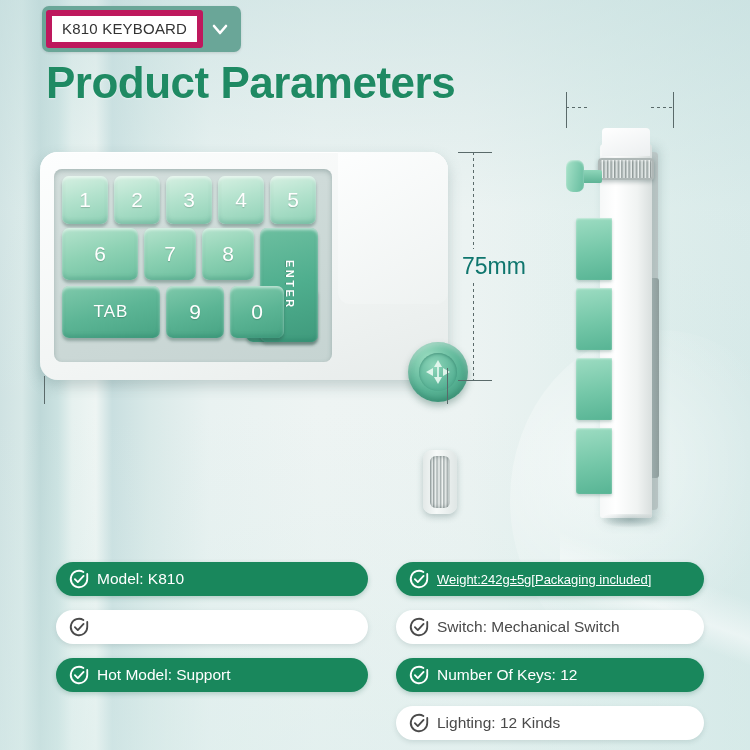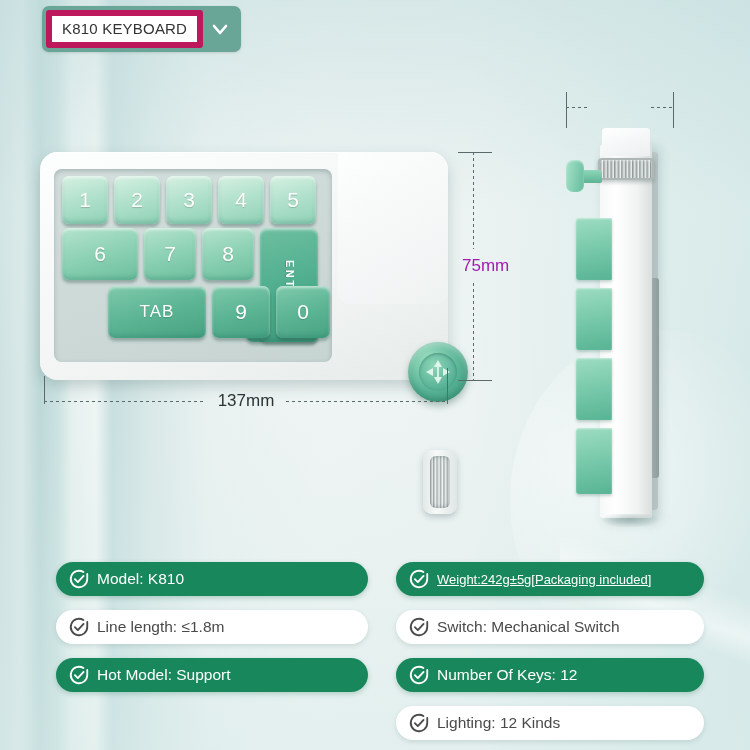--- a/index.html
+++ b/index.html
@@ -51,21 +51,21 @@
   .kb-deck{position:absolute;left:14px;top:17px;width:278px;height:193px;
     background:linear-gradient(160deg,#d4dfdd,#c6d4d2);border-radius:8px;
     box-shadow:inset 0 2px 5px rgba(60,90,90,.3);}
 
   .key{position:absolute;border-radius:7px;display:flex;align-items:center;
     justify-content:center;color:#fff;font-weight:500;
     text-shadow:0 1px 1px rgba(0,0,0,.18);
     box-shadow:0 3px 3px rgba(40,80,70,.35), inset 0 2px 3px rgba(255,255,255,.55), inset 0 -3px 4px rgba(0,90,70,.18);}
   .k-light{background:linear-gradient(165deg,#d6f0e2 0%,#b3e2cd 45%,#8fd1b6 100%);}
   .k-mid{background:linear-gradient(165deg,#b5e3cd 0%,#8ed2b4 48%,#6cbf9f 100%);}
-  .k-dark{background:linear-gradient(165deg,#7fc9ab 0%,#5cb595 50%,#47a383 100%);margin-left:46px;}
+  .k-dark{background:linear-gradient(165deg,#7fc9ab 0%,#5cb595 50%,#47a383 100%);}
   .k-enter{background:linear-gradient(165deg,#6dbfa0 0%,#4fae8e 50%,#3f9a7c 100%);}
 
   .enter-wrap{position:absolute;left:206px;top:76px;width:72px;height:114px;}
   .enter-top{position:absolute;left:14px;top:0;width:58px;height:114px;border-radius:7px;}
   .enter-bot{position:absolute;left:0;top:58px;width:72px;height:56px;border-radius:7px;}
   .enter-label{position:absolute;left:0;top:0;width:72px;height:114px;
     display:flex;align-items:center;justify-content:center;padding-left:16px;box-sizing:border-box;}
   .enter-label span{writing-mode:vertical-rl;font-size:11px;letter-spacing:2.5px;
     color:#fff;font-weight:600;text-shadow:0 1px 1px rgba(0,0,0,.2);}
 
@@ -91,21 +91,21 @@
     display:flex;align-items:center;}
   .dim-line{flex:1;height:1px;
     background:repeating-linear-gradient(90deg,#5a6a6a 0px,#5a6a6a 3px,transparent 3px,transparent 6px);}
   .dim-label{font-size:17px;color:#2b3535;padding:0 12px;white-space:nowrap;}
   .tick-v{position:absolute;width:1px;background:#5a6a6a;}
   .dim-v{position:absolute;left:466px;top:152px;height:228px;width:14px;
     display:flex;flex-direction:column;align-items:center;}
   .dim-vline{flex:1;width:1px;
     background:repeating-linear-gradient(180deg,#5a6a6a 0px,#5a6a6a 3px,transparent 3px,transparent 6px);}
   .dim-vlabel{position:absolute;left:8px;top:50%;transform:translateY(-50%);
-    font-size:17px;color:#a21caf;background:transparent;padding:3px 0;white-space:nowrap;text-align:center;}
+    font-size:23px;color:#0f766e;background:transparent;padding:3px 0;white-space:nowrap;text-align:center;}
   .tick-h{position:absolute;height:1px;background:#5a6a6a;}
 
   .dim-38{position:absolute;left:566px;top:100px;width:108px;height:14px;display:flex;align-items:center;}
 
   
   .side{position:absolute;left:566px;top:118px;width:108px;height:400px;}
   .side-body{position:absolute;left:34px;top:26px;width:52px;height:374px;
     background:linear-gradient(90deg,#f6f8f8 0%,#ffffff 30%,#f0f3f2 72%,#d9dfde 100%);
     border-radius:4px 4px 3px 3px;box-shadow:6px 4px 12px rgba(70,105,105,.3);}
   .side-back{position:absolute;left:80px;top:34px;width:12px;height:358px;
@@ -160,20 +160,21 @@
     <div class="dd-box">
       <span class="dd-text">K810 KEYBOARD</span>
     </div>
     <div class="dd-btn">
       <svg width="20" height="20" viewBox="0 0 20 20">
           <path d="M4 7 L10 14 L16 7" fill="none" stroke="#ffffff" stroke-width="2.6" stroke-linecap="round" stroke-linejoin="round"></path>
         </svg>
     </div>
   </div>
 
+  <div class="title">Product Parameters</div>
 
   <div class="kb">
     <div class="kb-body"></div>
     <div class="kb-notch"></div>
     <div class="kb-deck"></div>
 
     <div class="key k-light" style="left:22px;top:24px;width:46px;height:48px;font-size:21px;">1</div>
     <div class="key k-light" style="left:74px;top:24px;width:46px;height:48px;font-size:21px;">2</div>
     <div class="key k-light" style="left:126px;top:24px;width:46px;height:48px;font-size:21px;">3</div>
     <div class="key k-light" style="left:178px;top:24px;width:46px;height:48px;font-size:21px;">4</div>
@@ -206,25 +207,20 @@
       </svg>
     </div>
 
     <div class="wheel">
       <div class="wheel-in"></div>
     </div>
   </div>
 
   <div class="tick-v" style="left:44px;top:376px;height:28px;"></div>
   <div class="tick-v" style="left:447px;top:368px;height:36px;"></div>
-  <div class="dim-h">
-    <div class="dim-line"></div>
-    <div class="dim-label">137mm</div>
-    <div class="dim-line"></div>
-  </div>
 
   <div class="tick-h" style="left:458px;top:152px;width:34px;"></div>
   <div class="tick-h" style="left:458px;top:380px;width:34px;"></div>
   <div class="dim-v">
     <div class="dim-vline"></div>
     <div style="height:34px;"></div>
     <div class="dim-vline"></div>
   </div>
   <div class="dim-vlabel" style="left:462px;top:266px;">75mm</div>
 
@@ -266,21 +262,20 @@
         </span>
         <span class="txt">Model: K810</span>
       </div>
       <div class="pill white">
         <span class="ico">
           <svg width="22" height="22" viewBox="0 0 24 24">
               <path d="M21 6.5V12a9 9 0 1 1-4.2-7.6" fill="none" stroke="#4a4a4a" stroke-width="2" stroke-linecap="round"></path>
               <path d="M7.5 12.2 L10.7 15.4 L17 8.6" fill="none" stroke="#4a4a4a" stroke-width="2" stroke-linecap="round" stroke-linejoin="round"></path>
             </svg>
         </span>
-        <span class="txt">Line length: ≤1.8m</span>
       </div>
       <div class="pill green">
         <span class="ico">
           <svg width="22" height="22" viewBox="0 0 24 24">
               <path d="M21 6.5V12a9 9 0 1 1-4.2-7.6" fill="none" stroke="#ffffff" stroke-width="2" stroke-linecap="round"></path>
               <path d="M7.5 12.2 L10.7 15.4 L17 8.6" fill="none" stroke="#ffffff" stroke-width="2" stroke-linecap="round" stroke-linejoin="round"></path>
             </svg>
         </span>
         <span class="txt">Hot Model: Support</span>
       </div>

